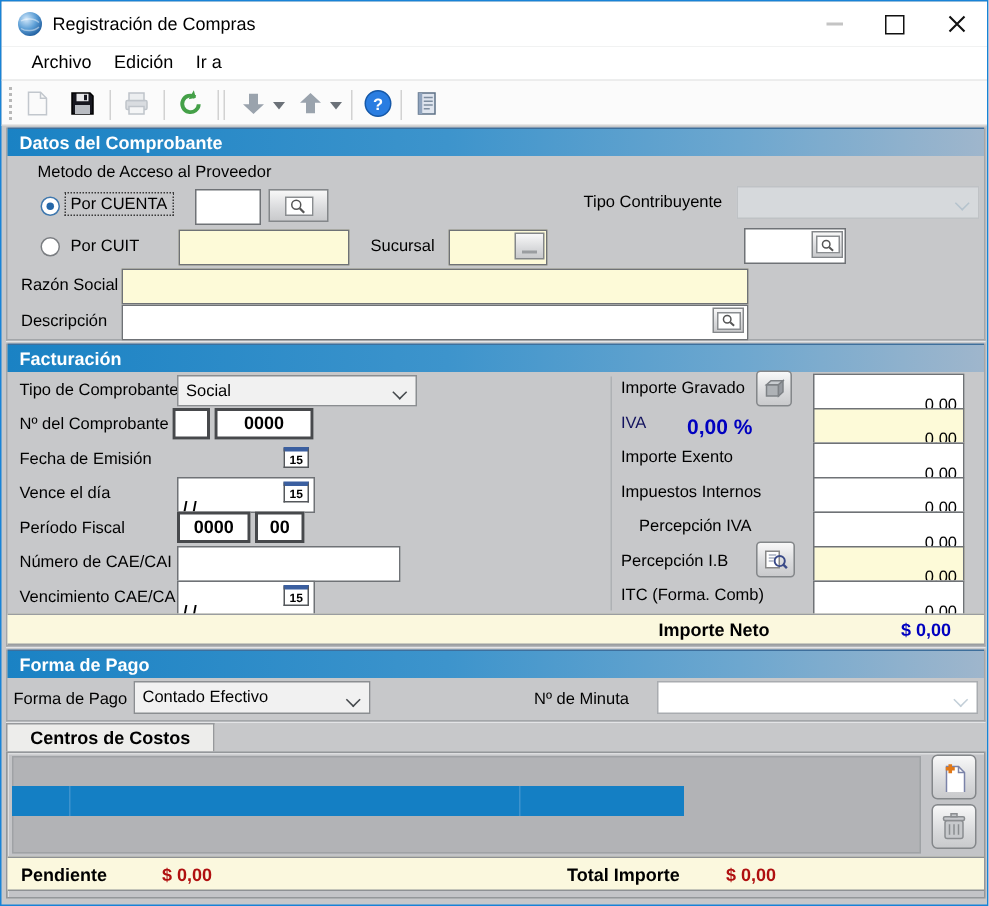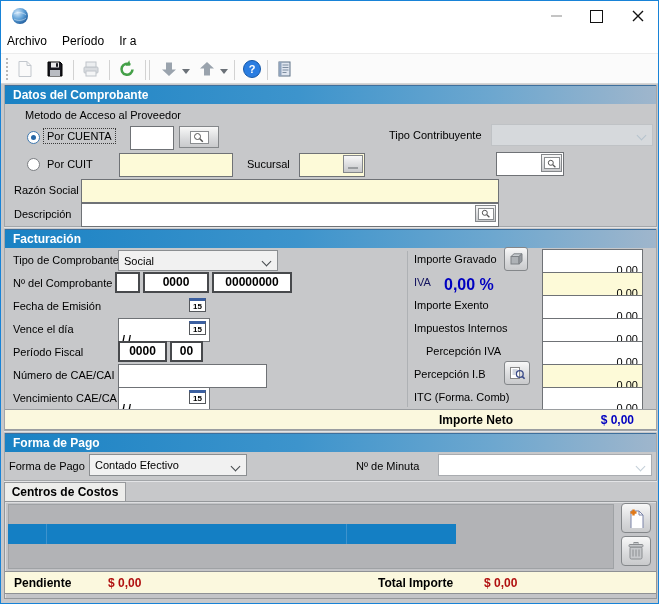--- a/index.html
+++ b/index.html
@@ -53,36 +53,37 @@
             <radialGradient id="g1" cx="35%" cy="30%" r="75%">
               <stop offset="0%" stop-color="#d3e8fa"></stop>
               <stop offset="55%" stop-color="#5d9fd6"></stop>
               <stop offset="100%" stop-color="#1f5d9e"></stop>
             </radialGradient>
           </defs>
           <circle cx="9" cy="9" r="8" fill="url(#g1)"></circle>
           <path d="M3 7c3-2 9-2 12 1M3 12c3 2 9 2 12-1" stroke="rgba(255,255,255,0.45)" fill="none"></path>
         </svg>
     </span>
+    <span class="abs title-text" style="left:34px;top:8px;">Registración de Compras</span>
     <div class="abs winbtn" style="left:540px;top:4px;">
       <div style="width:11px;height:2px;background:#c4c4c4;"></div>
     </div>
     <div class="abs winbtn" style="left:580px;top:4px;">
       <div style="width:11px;height:11px;border:1.4px solid #111;"></div>
     </div>
     <div class="abs winbtn" style="left:622px;top:4px;">
       <svg width="12" height="12">
           <path d="M1 1l10 10M11 1L1 11" stroke="#111" stroke-width="1.4"></path>
         </svg>
     </div>
   </div>
 
   <div class="abs menubar">
-    <span class="menu-item" style="margin-left:0;">Archivo</span>
-    <span class="menu-item">Período</span>
+    <span class="menu-item" style="margin-left:14px;">Archivo</span>
+    <span class="menu-item">Edición</span>
     <span class="menu-item">Ir a</span>
   </div>
 
   <div class="abs toolbar">
     <div class="abs gripper" style="left:5px;top:4px;"></div>
     <div class="abs tbtn" style="left:12px;top:3px;">
       <svg width="16" height="18">
           <path d="M2 1.5h8l4 4V16.5H2z" fill="#fafafa" stroke="#c2c7cd"></path>
           <path d="M10 1.5v4h4" fill="none" stroke="#c2c7cd"></path>
         </svg>
@@ -214,21 +215,20 @@
 
   <span class="abs lbl" style="left:12px;top:253px;">Tipo de Comprobante</span>
   <div class="combo" style="left:117px;top:249px;width:160px;height:21px;">
     <span>Social</span>
     <span class="chev"></span>
   </div>
 
   <span class="abs lbl" style="left:12px;top:276px;">Nº del Comprobante</span>
   <div class="abs numbox" style="left:114px;top:271px;width:25px;height:21px;"></div>
   <div class="abs numbox" style="left:142px;top:271px;width:66px;height:21px;line-height:17px;">0000</div>
-  <div class="abs numbox" style="left:211px;top:271px;width:80px;height:21px;line-height:17px;">00000000</div>
 
   <span class="abs lbl" style="left:12px;top:299px;">Fecha de Emisión</span>
   <div class="abs cal" style="left:188px;top:297px;">15</div>
 
   <span class="abs lbl" style="left:12px;top:322px;">Vence el día</span>
   <div class="abs field" style="left:117px;top:317px;width:92px;height:21px;font-weight:bold;">/ /</div>
   <div class="abs cal" style="left:188px;top:320px;">15</div>
 
   <span class="abs lbl" style="left:12px;top:345px;">Período Fiscal</span>
   <div class="abs numbox" style="left:117px;top:340px;width:49px;height:21px;line-height:17px;">0000</div>
@@ -245,21 +245,21 @@
   <div class="abs btn" style="left:503px;top:246px;width:24px;height:24px;border-radius:3px;">
     <svg width="14" height="14">
         <rect x="2" y="4.5" width="8" height="7.5" fill="#aeb2b6" stroke="#7e8286"></rect>
         <path d="M2 4.5l3-2.7h8l-3 2.7z" fill="#c8ccd0" stroke="#7e8286"></path>
         <path d="M10 4.5l3-2.7v7.5L10 12z" fill="#969aa0" stroke="#7e8286"></path>
       </svg>
   </div>
   <div class="abs field amt" style="left:541px;top:248px;width:101px;height:20px;">0,00</div>
 
   <span class="abs lbl" style="left:413px;top:275px;color:#13135e;">IVA</span>
-  <span class="abs lbl navy" style="left:443px;top:275px;font-size:16px;">0,00 %</span>
+  <span class="abs lbl navy" style="left:457px;top:275px;font-size:14px;">0,00 %</span>
   <div class="abs field yellow amt" style="left:541px;top:271px;width:101px;height:20px;">0,00</div>
 
   <span class="abs lbl" style="left:413px;top:298px;">Importe Exento</span>
   <div class="abs field amt" style="left:541px;top:294px;width:101px;height:20px;">0,00</div>
 
   <span class="abs lbl" style="left:413px;top:321px;">Impuestos Internos</span>
   <div class="abs field amt" style="left:541px;top:317px;width:101px;height:20px;">0,00</div>
 
   <span class="abs lbl" style="left:425px;top:344px;">Percepción IVA</span>
   <div class="abs field amt" style="left:541px;top:340px;width:101px;height:20px;">0,00</div>
@@ -290,21 +290,21 @@
   <div class="combo" style="left:88px;top:453px;width:158px;height:22px;">
     <span>Contado Efectivo</span>
     <span class="chev" style="top:8px;"></span>
   </div>
   <span class="abs lbl" style="left:355px;top:459px;">Nº de Minuta</span>
   <div class="combo white" style="left:437px;top:453px;width:214px;height:22px;">
     <span></span>
     <span class="chev" style="top:8px;border-color:#c3cfd8;"></span>
   </div>
 
-  <div class="abs tab" style="left:3px;top:481px;width:122px;height:19px;">Centros de Costos</div>
+  <div class="abs tab" style="left:3px;top:481px;width:139px;height:19px;">Centros de Costos</div>
   <div class="abs" style="left:3px;top:500px;width:653px;height:98px;border:1px solid #94979a;background:#c3c4c7;box-shadow:inset 1px 1px 0 #dddee0;"></div>
 
   <div class="abs" style="left:7px;top:503px;width:606px;height:65px;background:#b2b3b6;border:1px solid #9fa2a5;"></div>
   <div class="abs" style="left:7px;top:523px;width:448px;height:20px;background:#147fc4;">
     <span style="position:absolute;left:38px;top:0;width:1px;height:20px;background:#3e93cd;"></span>
     <span style="position:absolute;left:338px;top:0;width:1px;height:20px;background:#3e93cd;"></span>
   </div>
 
   <div class="abs btn" style="left:620px;top:502px;width:30px;height:30px;border-radius:4px;">
     <svg width="18" height="20">

